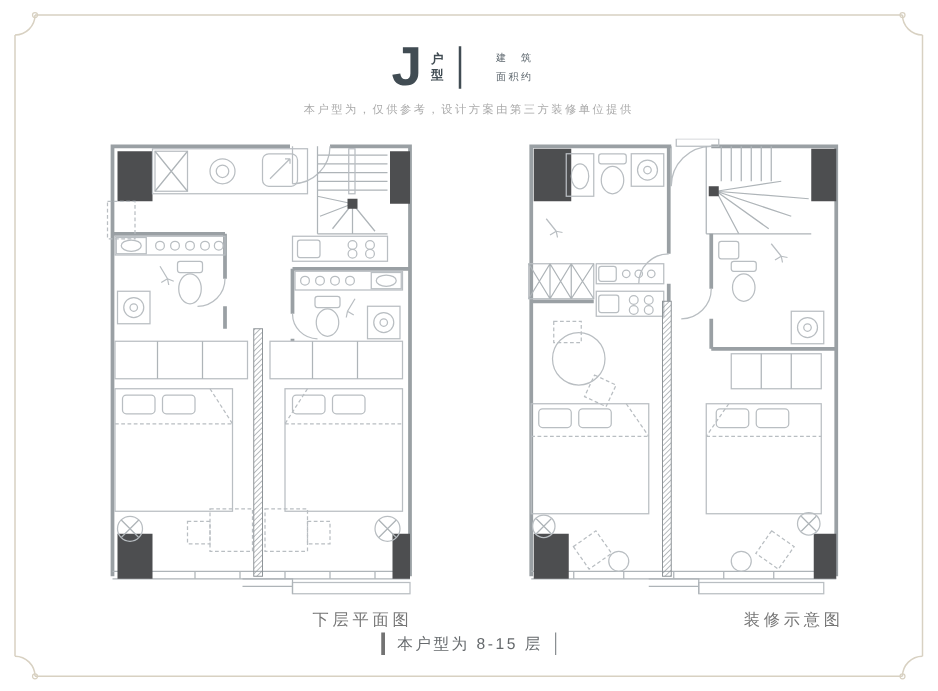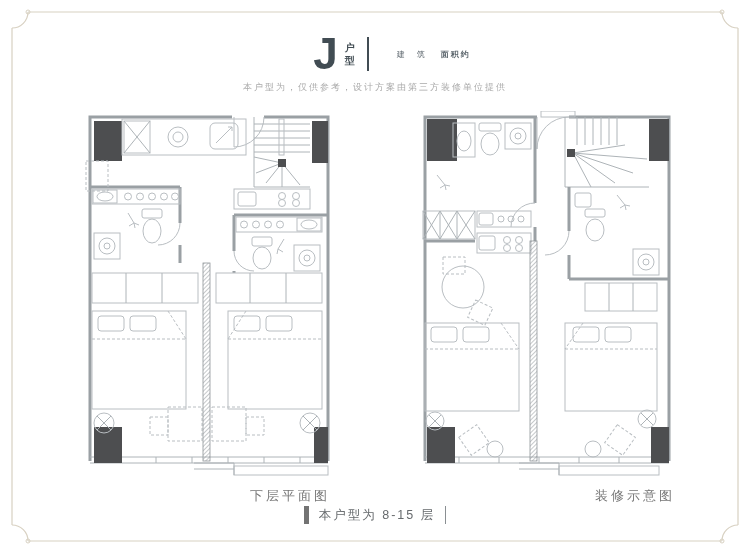--- a/index.html
+++ b/index.html
@@ -9,36 +9,36 @@
     font-family:"Liberation Sans","DejaVu Sans",sans-serif;
   }
   
   .frame{position:absolute;left:0;top:0;width:750px;height:553px;pointer-events:none;}
 
   
   .title-row{position:absolute;top:32px;left:0;width:750px;display:flex;justify-content:center;align-items:center;}
   .j-letter{font-size:44px;font-weight:700;color:#414c53;line-height:1;margin-right:7px;}
   .vert-type{display:flex;flex-direction:column;font-size:10px;color:#414c53;line-height:1.3;font-weight:700;margin-right:12px;}
   .title-divider{width:2px;height:34px;background:#414c53;margin-right:12px;}
-  .area-prefix{display:flex;flex-direction:row;font-size:8px;color:#5a646b;gap:4px;margin-right:10px;width:30px;margin-left:16px;}
+  .area-prefix{display:flex;flex-direction:column;font-size:8px;color:#5a646b;gap:4px;margin-right:10px;width:30px;margin-left:16px;}
   .area-prefix .l1{letter-spacing:12px;white-space:nowrap;}
-  .area-prefix .l2{letter-spacing:2px;white-space:nowrap;font-weight:bold;}
+  .area-prefix .l2{letter-spacing:2px;white-space:nowrap;}
   .big-title{font-size:39px;color:#4a5257;font-weight:600;line-height:1;letter-spacing:0px;white-space:nowrap;}
   .big-title sup{font-size:17px;vertical-align:14px;font-weight:600;}
   .disclaimer{position:absolute;top:81px;left:0;width:750px;text-align:center;
     font-size:9px;color:#aaaaaa;letter-spacing:2px;}
 
   
   .plan-lower{position:absolute;left:84px;top:111px;}
   .plan-upper{position:absolute;left:419px;top:111px;}
   .plan-label{position:absolute;top:487px;font-size:13px;color:#767676;letter-spacing:3px;text-align:right;}
   .plan-label.lower{left:84px;width:246px;}
   .plan-label.upper{left:419px;width:256px;}
   .floor-note{position:absolute;top:507px;left:0;width:750px;text-align:center;font-size:12.5px;color:#666a6d;letter-spacing:2px;}
-  .floor-note span{border-left:5px solid #737373;border-right:1px solid #8a8f92;padding:2px 10px;}
+  .floor-note span{border-left:3px solid #737373;border-right:1px solid #8a8f92;padding:2px 10px;}
 
   
   .wall{stroke:#9aa0a4;stroke-width:3;fill:none;stroke-linecap:butt;}
   .thin{stroke:#aeb4b8;stroke-width:1;fill:none;}
   .furn{stroke:#b9bec2;stroke-width:1;fill:none;}
   .furnD{stroke:#b9bec2;stroke-width:1;fill:none;stroke-dasharray:3 2;}
   .col{fill:#4d4e50;stroke:none;}
 </style>
 </head>
 <body>

